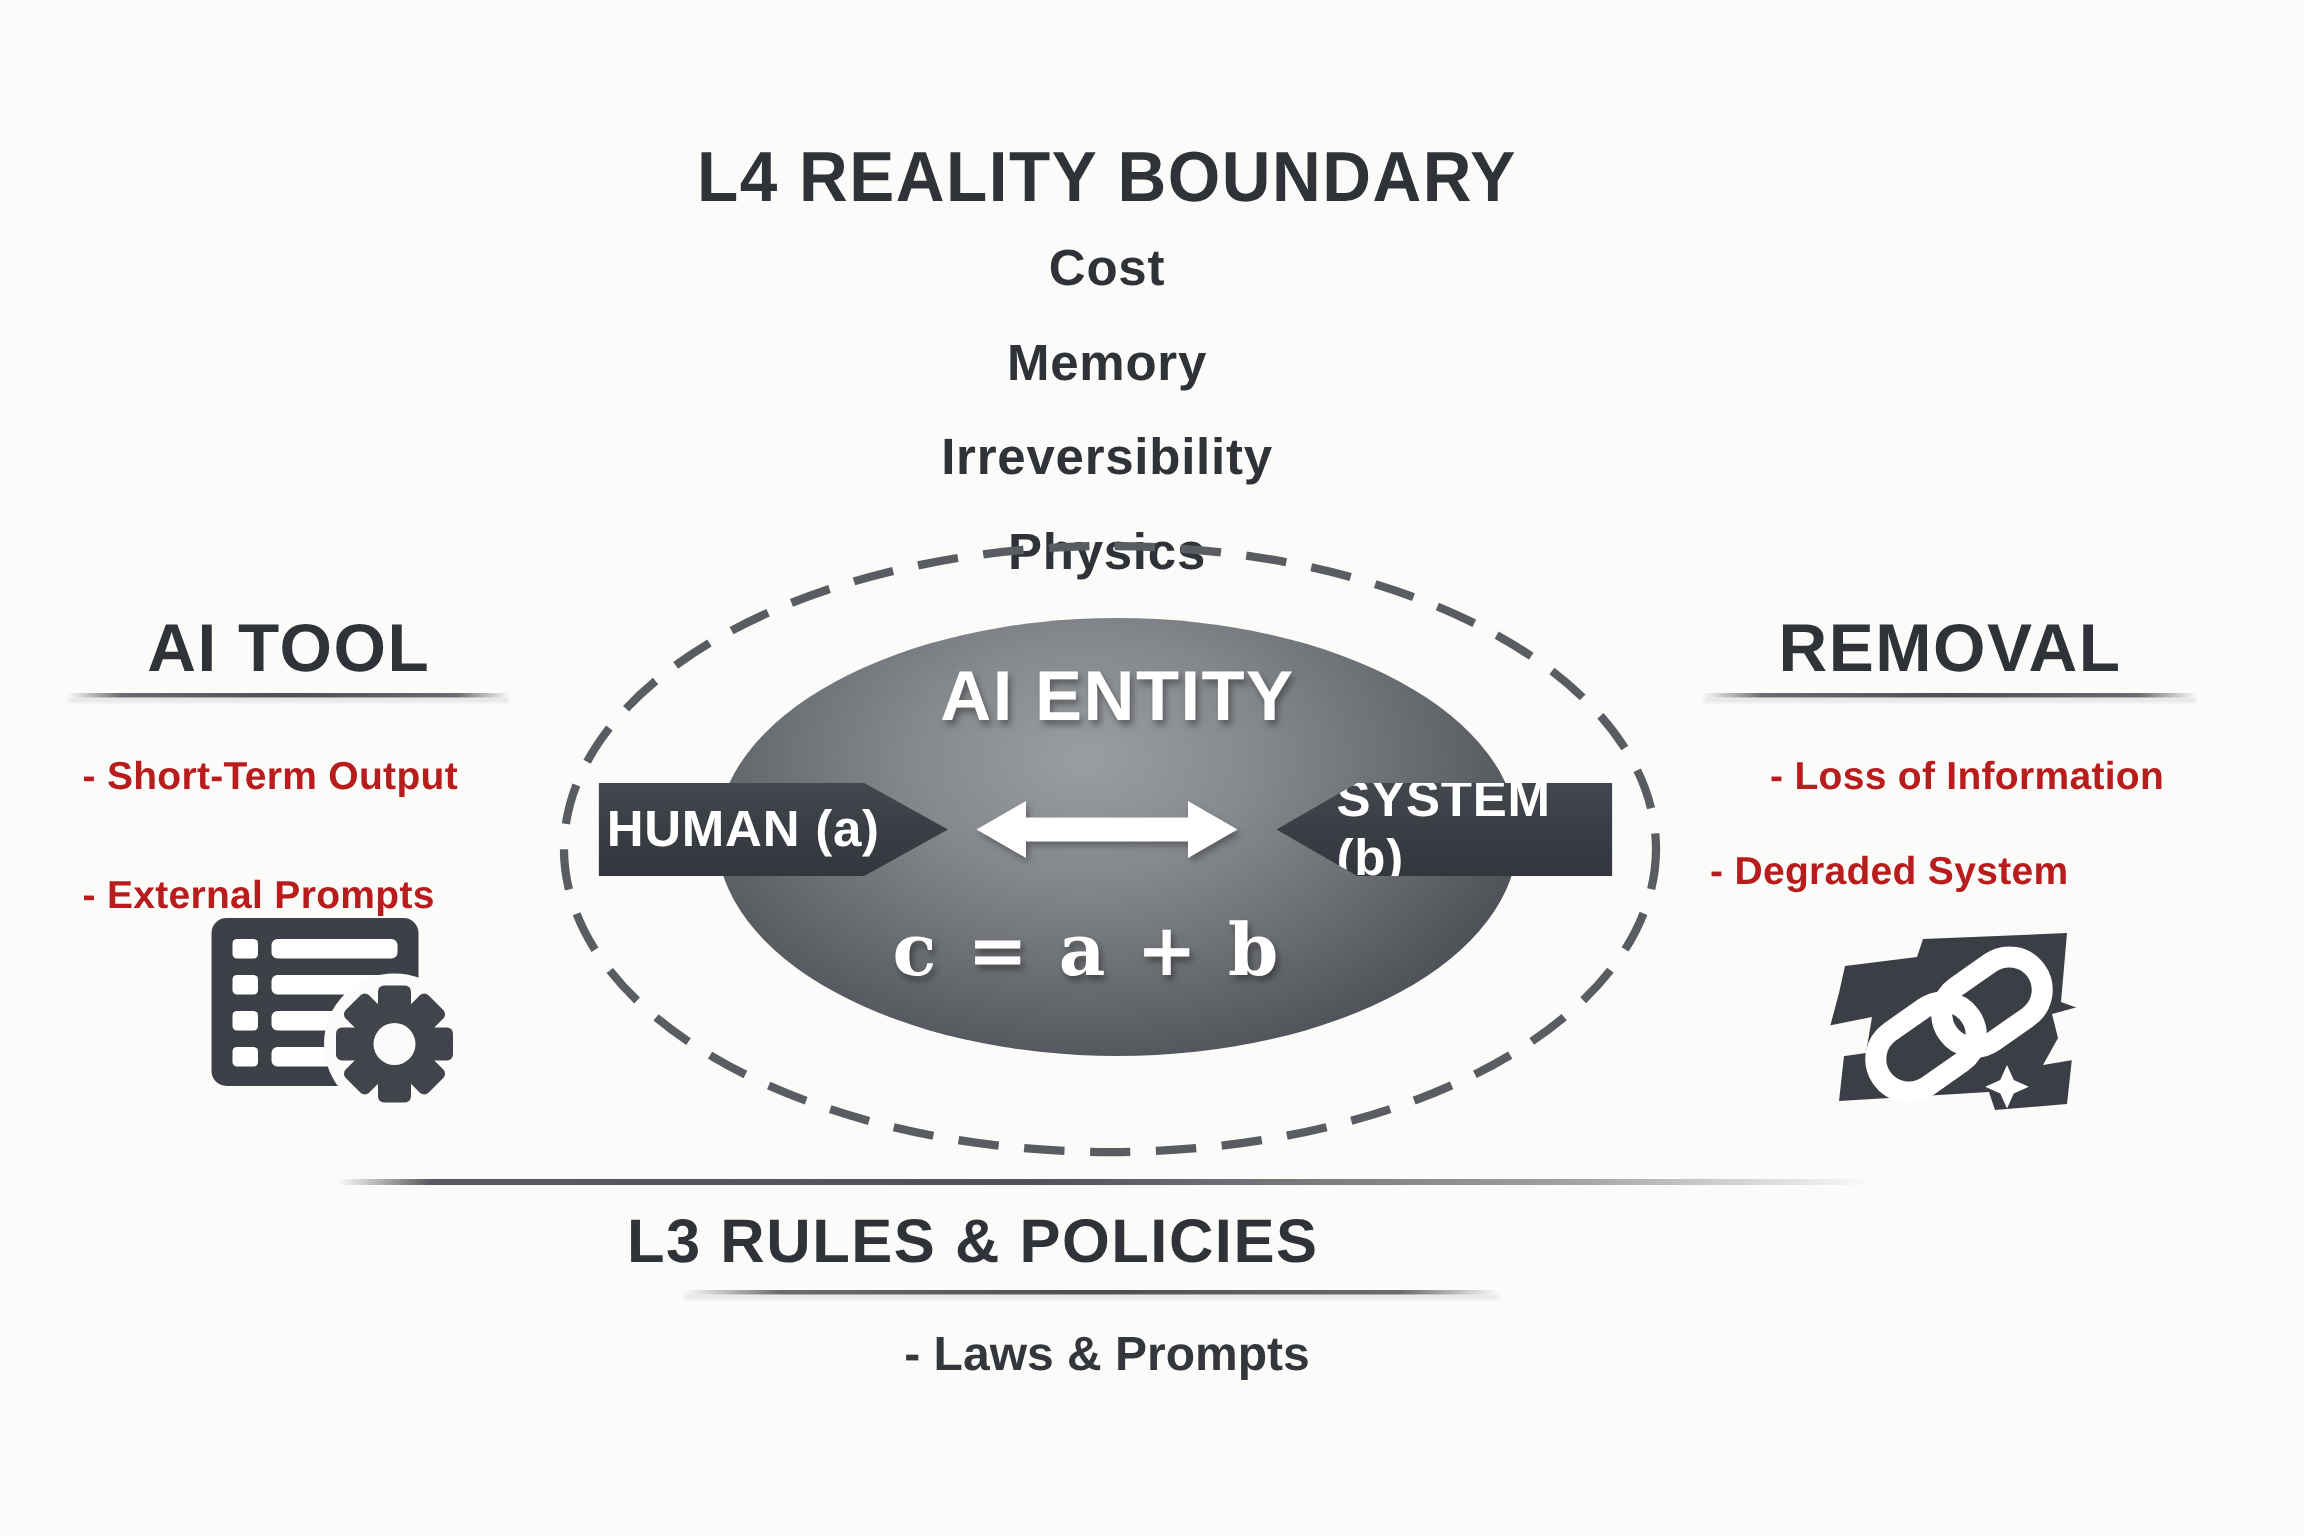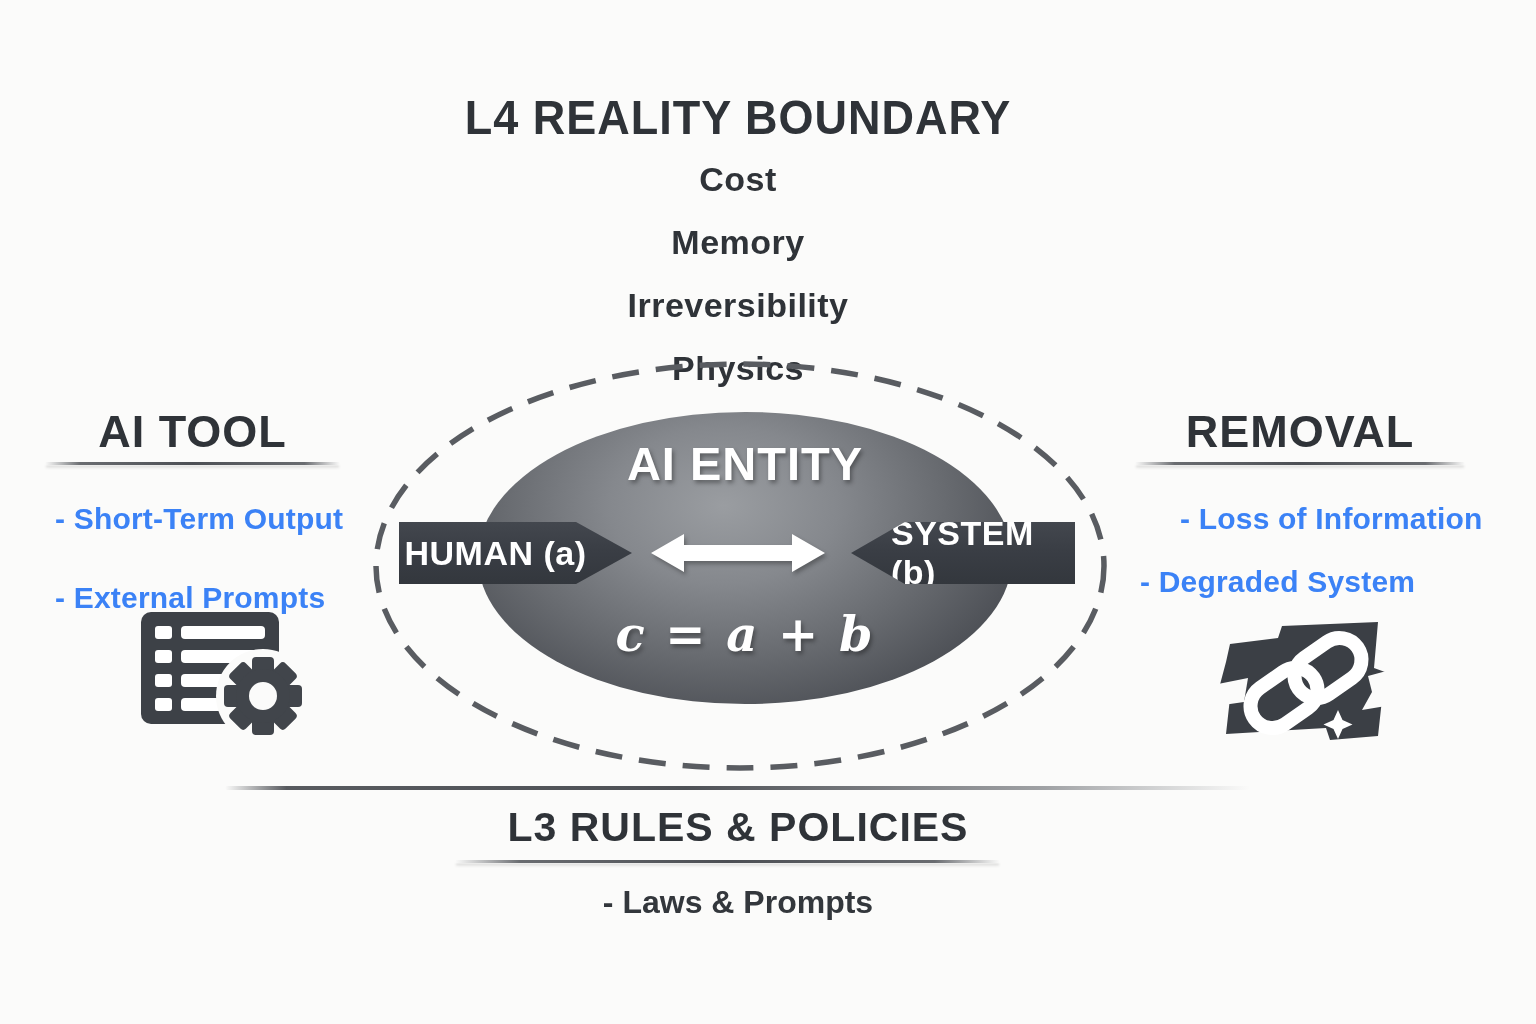--- a/index.html
+++ b/index.html
@@ -68,23 +68,22 @@
     left: 851px; width: 224px;
     clip-path: polygon(24% 0, 100% 0, 100% 100%, 24% 100%, 0 50%);
     padding-left: 40px;
   }
   .double-arrow-svg {
     position: absolute; left: 648px; top: 529px;
     filter: drop-shadow(2px 3px 2px rgba(0,0,0,0.3));
   }
   .formula {
     position: absolute; left: 595px; top: 606px; width: 300px;
-    text-align: center;
     font-family: "DejaVu Serif", serif;
-    font-style: italic; font-weight: 700;
+    font-weight: 700;
     font-size: 48px; letter-spacing: 2px;
     color: var(--white);
     text-shadow: 2px 3px 4px rgba(0,0,0,0.35);
   }
 
   
   .panel-heading {
     position: absolute; text-align: center;
     font-size: 45px; font-weight: 700; letter-spacing: 1px;
     color: var(--text-dark);
@@ -95,42 +94,42 @@
     position: absolute; height: 3px; border-radius: 2px;
     background: linear-gradient(to right,
       rgba(80,83,88,0) 0%, rgba(80,83,88,0.85) 12%,
       #4c4f54 50%, rgba(80,83,88,0.85) 88%, rgba(80,83,88,0) 100%);
     box-shadow: 0 3px 3px -1px rgba(0,0,0,0.3);
   }
   .underline-left  { left: 45px;  top: 462px; width: 295px; }
   .underline-right { left: 1135px; top: 462px; width: 330px; }
   .bullet {
     position: absolute;
-    font-size: 30px; font-weight: 700; letter-spacing: 0.2px;
-    color: #3b82f6;
+    font-size: 26px; font-weight: 700; letter-spacing: 0.2px;
+    color: #b91c1c;
   }
   .lp-b0 { left: 55px; top: 502px; }
   .lp-b1 { left: 55px; top: 549px; margin-top: 32px; }
   .rp-b0 { left: 1180px; top: 502px; }
   .rp-b1 { left: 1140px; top: 553px; margin-top: 12px; }
 
   .left-icon-svg  { position: absolute; left: 133px;  top: 606px; }
   .right-icon-svg { position: absolute; left: 1210px; top: 614px; }
 
   
   .bottom-separator {
     position: absolute; left: 225px; top: 786px; width: 1025px; height: 4px;
     border-radius: 2px;
     background: linear-gradient(to right,
       rgba(90,93,98,0) 0%, rgba(70,73,78,0.9) 6%,
       #4e5156 45%, rgba(110,113,118,0.65) 80%, rgba(150,150,150,0) 100%);
   }
   .bottom-heading {
     position: absolute; left: 418px; top: 804px; width: 640px;
-    text-align: center;
+    text-align: left;
     font-size: 41px; font-weight: 700; letter-spacing: 1px;
     color: var(--text-dark);
   }
   .bottom-underline { left: 455px; top: 860px; width: 545px; }
   .bottom-bullet {
     position: absolute; left: 418px; top: 884px; width: 640px;
     text-align: center;
     font-size: 32px; font-weight: 700;
     color: #33373c;
   }

